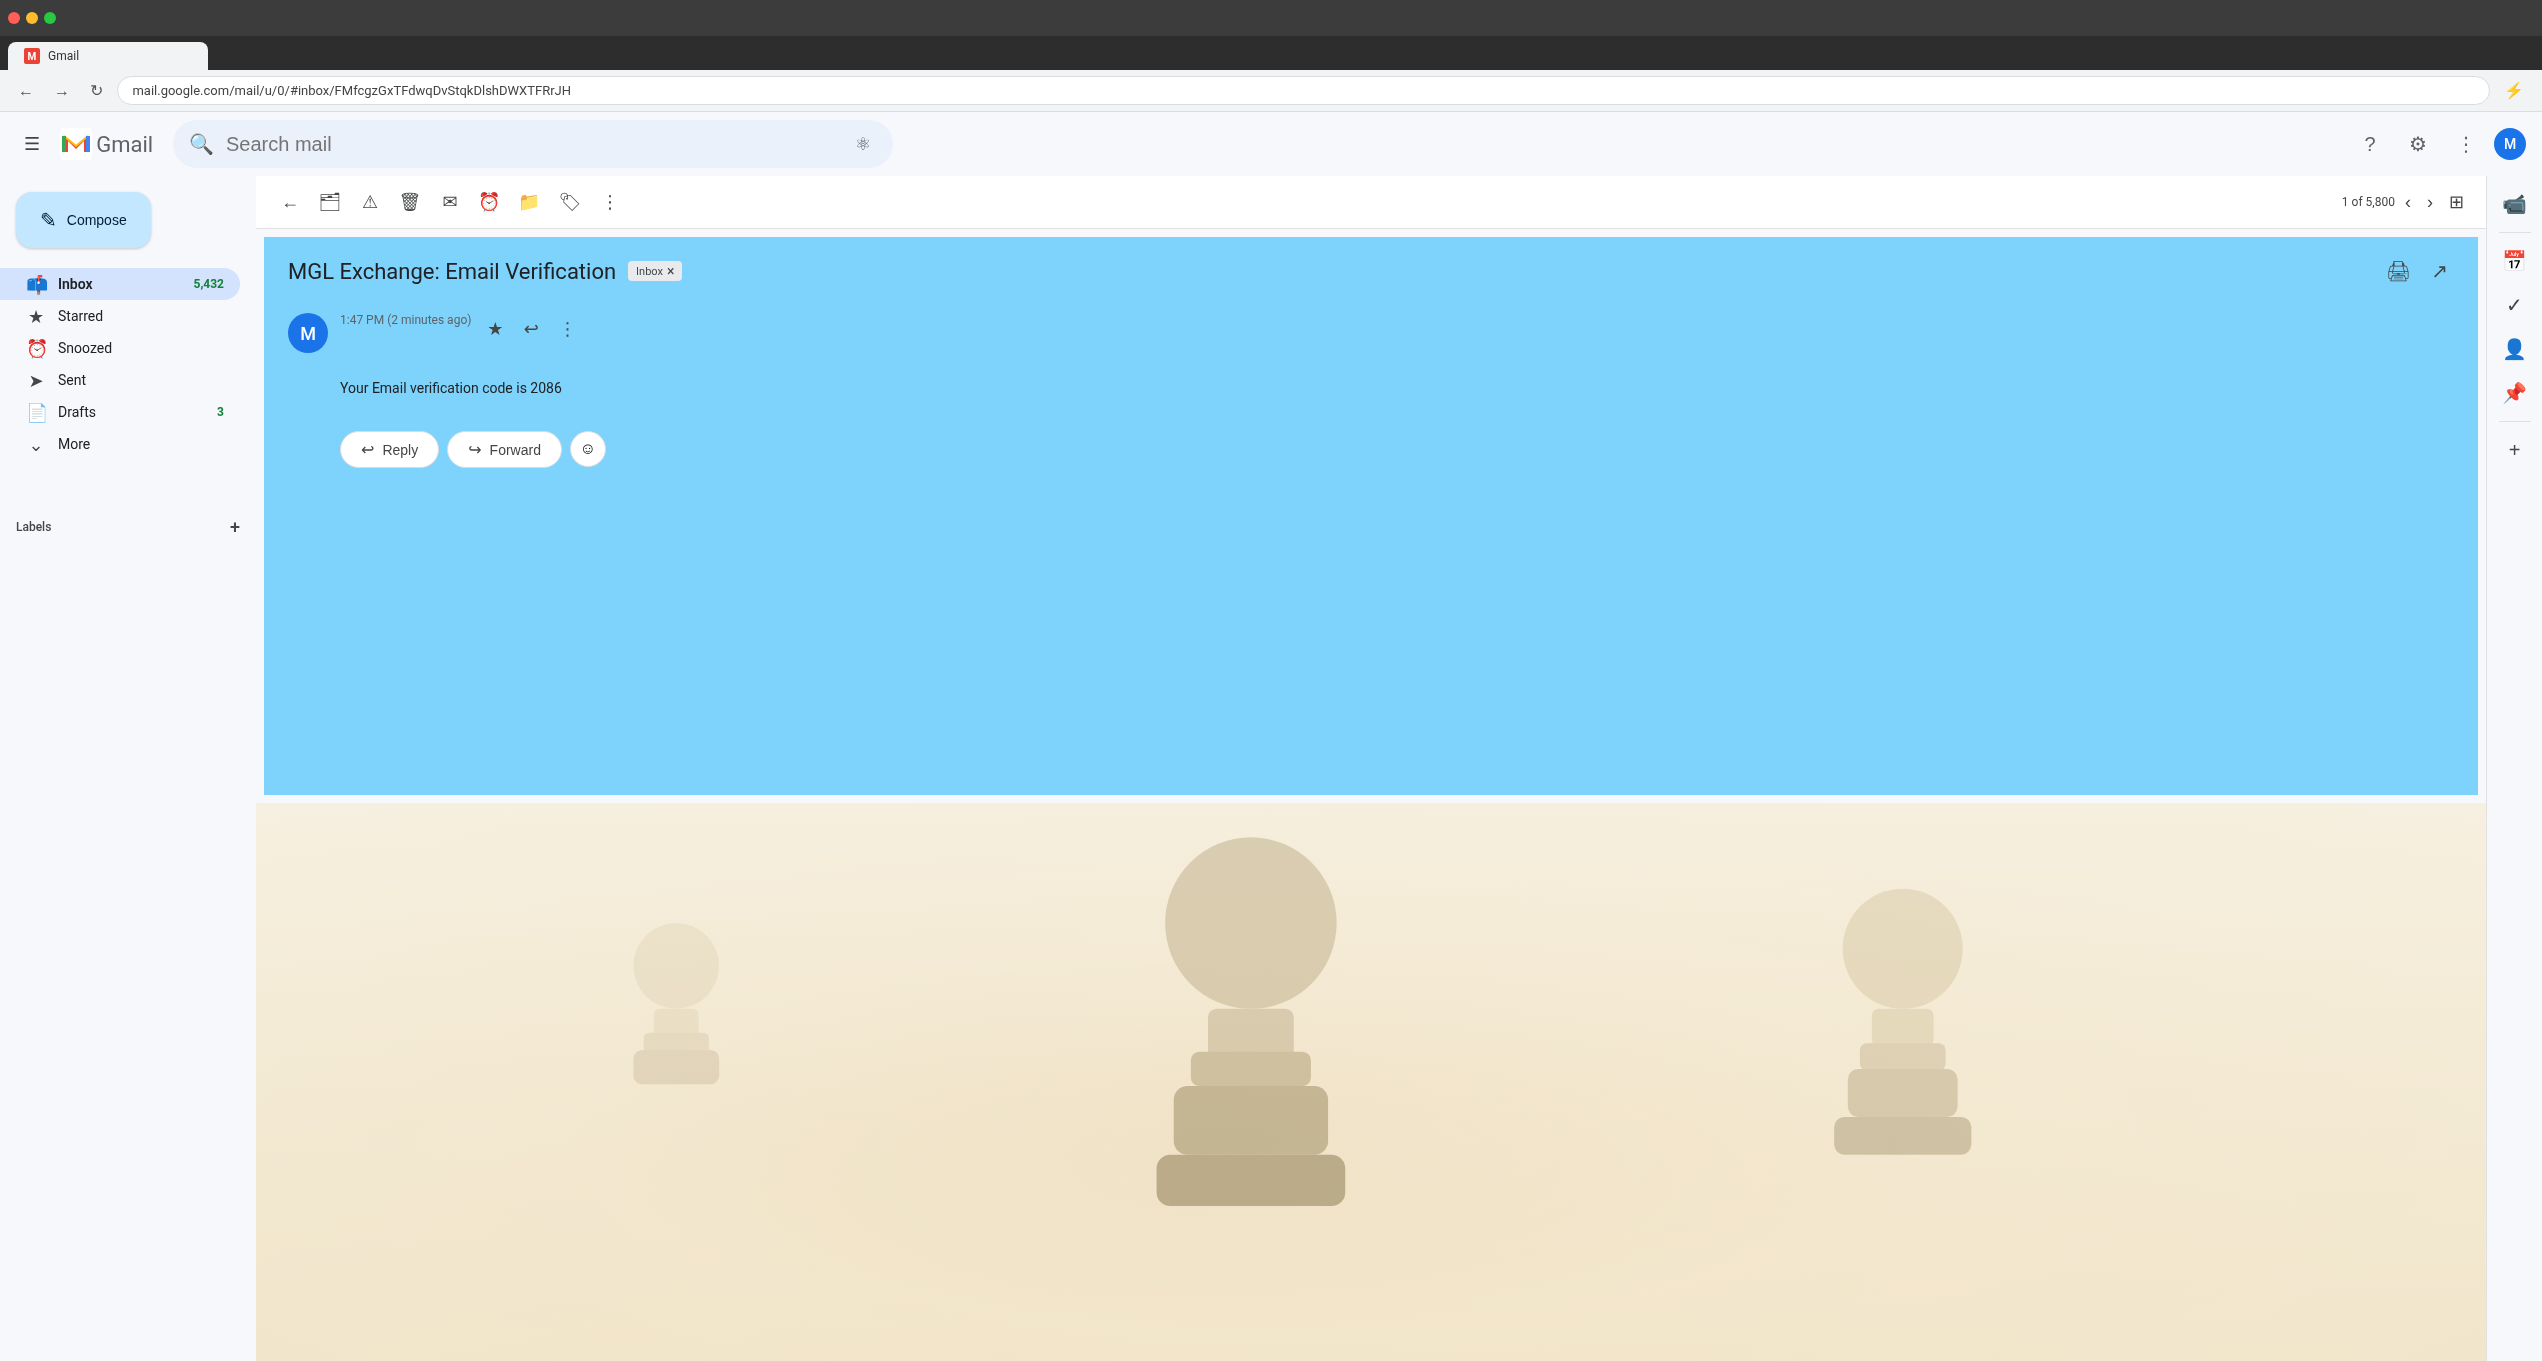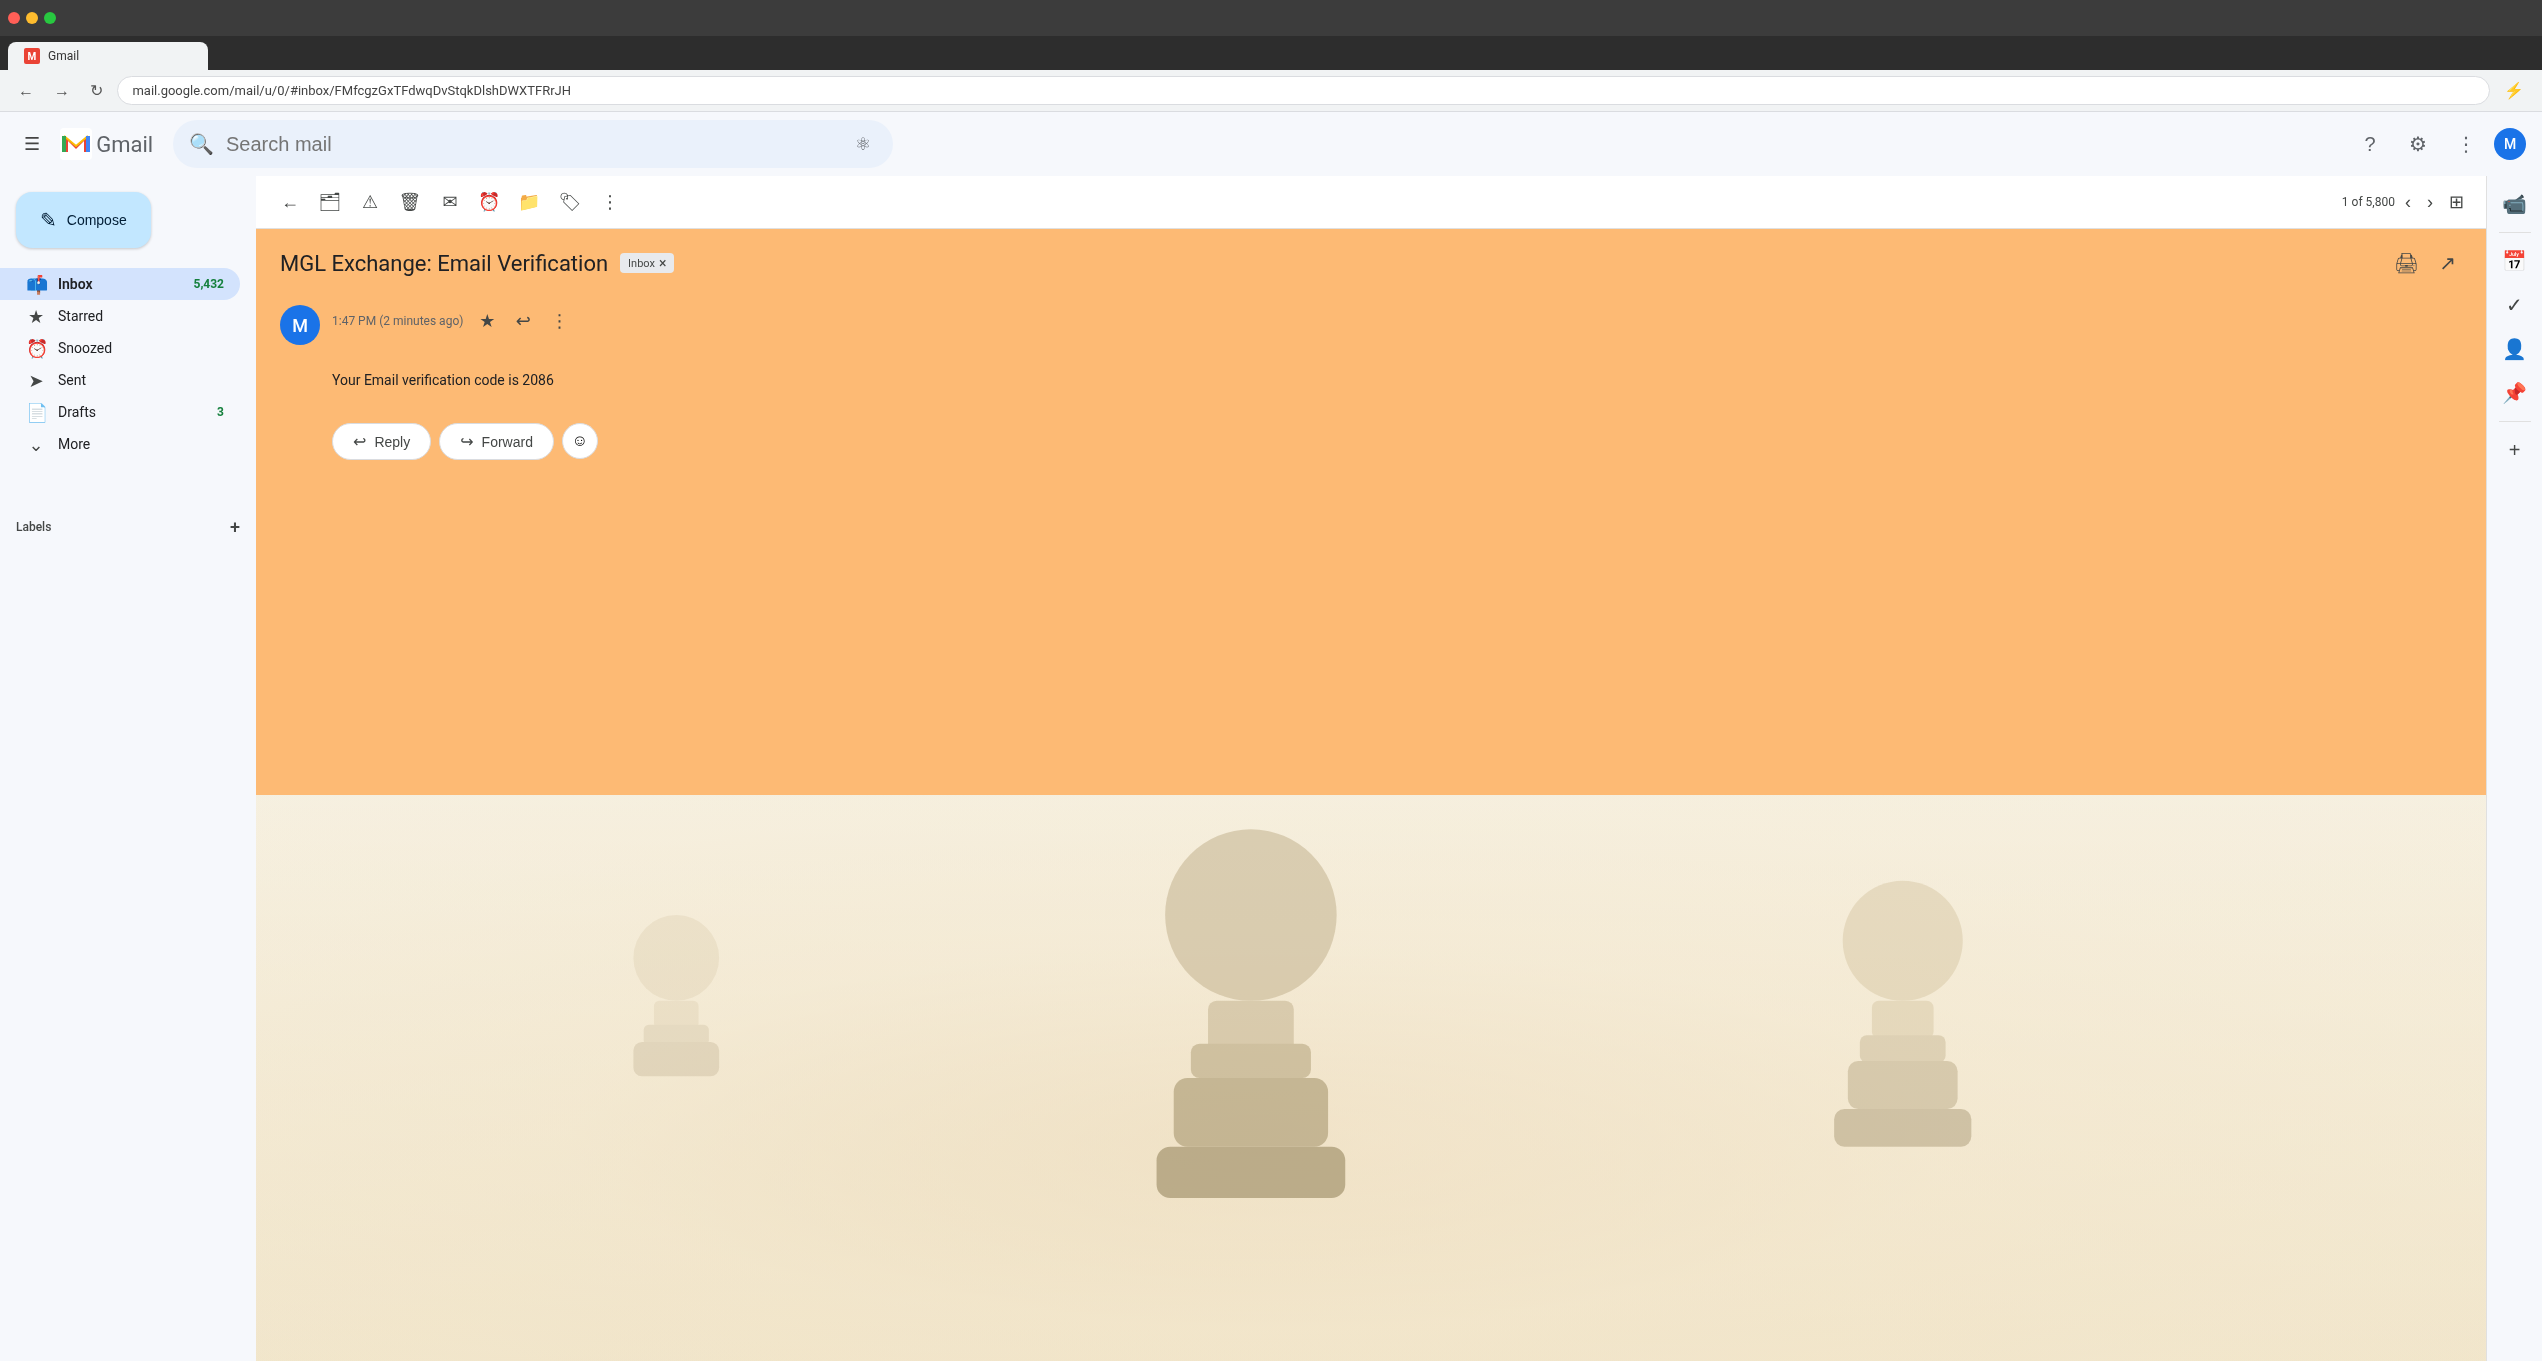--- a/index.html
+++ b/index.html
@@ -49,37 +49,37 @@
     
     .email-view { flex: 1; overflow: hidden; display: flex; flex-direction: column; position: relative; }
     .email-toolbar { display: flex; align-items: center; padding: 8px 16px; gap: 4px; border-bottom: 1px solid #e0e0e0; background: white; }
     .toolbar-btn { background: none; border: none; cursor: pointer; color: #444746; font-size: 18px; padding: 8px; border-radius: 50%; width: 36px; height: 36px; display: flex; align-items: center; justify-content: center; }
     .toolbar-spacer { flex: 1; }
     .pagination { display: flex; align-items: center; gap: 4px; font-size: 12px; color: #444746; }
     .pagination-btn { background: none; border: none; cursor: pointer; color: #444746; font-size: 18px; padding: 6px; border-radius: 50%; }
     .view-toggle { background: none; border: none; cursor: pointer; color: #444746; font-size: 18px; padding: 6px; border-radius: 50%; }
 
     
-    .email-content { flex: 1; overflow-y: auto; background: #fdba74; margin: 0; }
+    .email-content { flex: 1; overflow-y: auto; background: #7dd3fc; margin: 8px; }
     .email-subject-bar { padding: 16px 24px 8px; display: flex; align-items: center; gap: 12px; border-bottom: none; }
     .email-subject-text { font-size: 22px; font-weight: 400; color: #202124; }
     .inbox-badge { background: #e8eaed; color: #444746; font-size: 11px; padding: 2px 8px; border-radius: 4px; display: flex; align-items: center; gap: 4px; }
     .inbox-badge-x { cursor: pointer; font-size: 14px; }
     .email-subject-right { margin-left: auto; display: flex; align-items: center; gap: 8px; }
     .subject-icon-btn { background: none; border: none; cursor: pointer; color: #444746; font-size: 20px; padding: 6px; border-radius: 50%; }
 
     
     .email-message { padding: 0 24px 24px; }
     .message-header { display: flex; align-items: flex-start; gap: 12px; padding: 16px 0; }
     .sender-avatar { width: 40px; height: 40px; border-radius: 50%; background: #1a73e8; color: white; display: flex; align-items: center; justify-content: center; font-size: 18px; font-weight: 500; flex-shrink: 0; }
     .sender-info { flex: 1; }
     .sender-name { font-size: 14px; font-weight: 500; color: #202124; }
     .sender-to { font-size: 12px; color: #5f6368; display: flex; align-items: center; gap: 4px; cursor: pointer; }
     .sender-to-arrow { font-size: 14px; }
-    .message-time { font-size: 12px; color: #5f6368; display: flex; align-items: center; gap: 8px; }
+    .message-time { font-size: 12px; color: #5f6368; display: flex; align-items: flex-start; gap: 8px; }
     .message-actions { display: flex; align-items: center; gap: 4px; }
     .msg-action-btn { background: none; border: none; cursor: pointer; color: #444746; font-size: 18px; padding: 6px; border-radius: 50%; width: 32px; height: 32px; display: flex; align-items: center; justify-content: center; }
     .message-body { font-size: 14px; color: #202124; line-height: 1.6; padding: 8px 0 16px 52px; }
 
     
     .reply-area { padding: 16px 0 24px 52px; display: flex; gap: 8px; }
     .reply-btn { display: flex; align-items: center; gap: 8px; background: white; border: 1px solid #dadce0; border-radius: 20px; padding: 8px 20px; font-size: 14px; color: #444746; cursor: pointer; }
     .reply-btn-icon { font-size: 16px; }
     .emoji-btn { background: white; border: 1px solid #dadce0; border-radius: 50%; width: 36px; height: 36px; display: flex; align-items: center; justify-content: center; cursor: pointer; font-size: 16px; }
 

